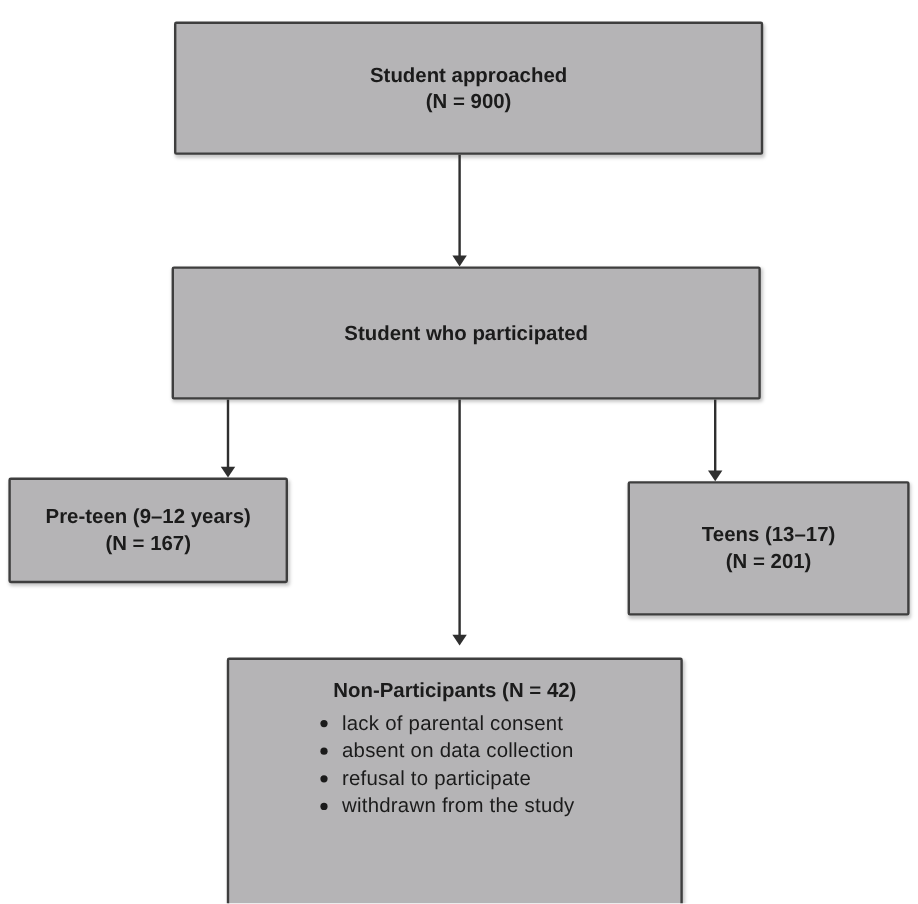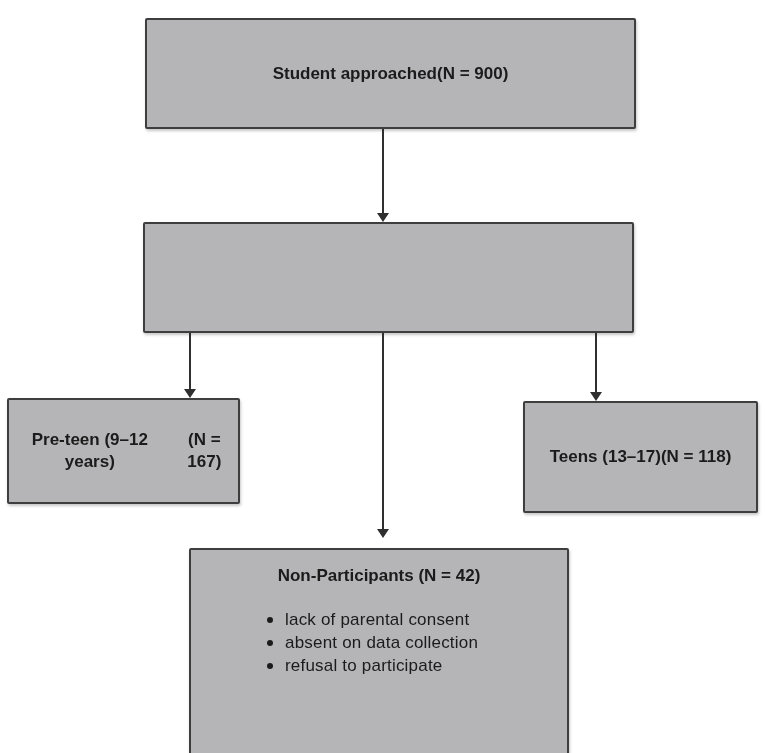--- a/index.html
+++ b/index.html
@@ -20,44 +20,44 @@
     border: 2px solid var(--box-border, #3e3e3e);
     border-radius: 2px;
     color: var(--text, #1b1b1b);
     font-size: 17px;
     font-weight: bold;
     line-height: 22px;
     box-shadow: 1px 2px 3px rgba(0,0,0,0.22);
   }
   .node.centered {
     display: flex;
-    flex-direction: row;
+    flex-direction: column;
     align-items: center;
     justify-content: center;
     text-align: center;
   }
 
   .node-approached     { left: 145px; top: 18px;  width: 491px; height: 111px; }
   .node-participated   { left: 143px; top: 222px; width: 491px; height: 111px; }
-  .node-preteen        { left: 7px;   top: 398px; width: 233px; height: 106px; }
+  .node-preteen        { left: 7px;   top: 398px; width: 233px; height: 88px; }
   .node-teens          { left: 523px; top: 401px; width: 235px; height: 112px; }
   .node-nonparticipants{ left: 189px; top: 548px; width: 380px; height: 247px; }
 
   .np-title {
     text-align: center;
     margin-top: 15px;
     font-weight: bold;
   }
   .np-reasons-label {
     margin: 12px 0 0 52px;
     font-weight: bold;
   }
   .np-list {
     list-style: none;
-    margin: 21px 0 0 74px;
+    margin: 4px 0 0 74px;
   }
   .np-list li {
     position: relative;
     padding-left: 20px;
     font-weight: normal;
     font-size: 17px;
     letter-spacing: 0.2px;
     line-height: 23px;
   }
   .np-list li::before {
@@ -104,43 +104,45 @@
 
   <div class="node node-approached centered">
     <div>Student approached</div>
     <div>(N = 900)</div>
   </div>
 
   <div class="arrow-line a1-line"></div>
   <div class="arrow-head a1-head"></div>
 
   <div class="node node-participated centered">
+    <div>Student who participated</div>
   </div>
 
   <div class="arrow-line a2-line"></div>
   <div class="arrow-head a2-head"></div>
 
   <div class="arrow-line a3-line"></div>
   <div class="arrow-head a3-head"></div>
 
   <div class="arrow-line a4-line"></div>
   <div class="arrow-head a4-head"></div>
 
   <div class="node node-preteen centered">
     <div>Pre-teen (9–12 years)</div>
     <div>(N = 167)</div>
   </div>
 
   <div class="node node-teens centered">
     <div>Teens (13–17)</div>
-    <div>(N = 118)</div>
+    <div>(N = 201)</div>
   </div>
 
   <div class="node node-nonparticipants">
     <div class="np-title">Non-Participants (N = 42)</div>
     <ul class="np-list">
       <li>lack of parental consent</li>
       <li>absent on data collection</li>
       <li>refusal to participate</li>
+      <li>withdrawn from the study</li>
     </ul>
   </div>
 
 </div>
 
 </body></html>

